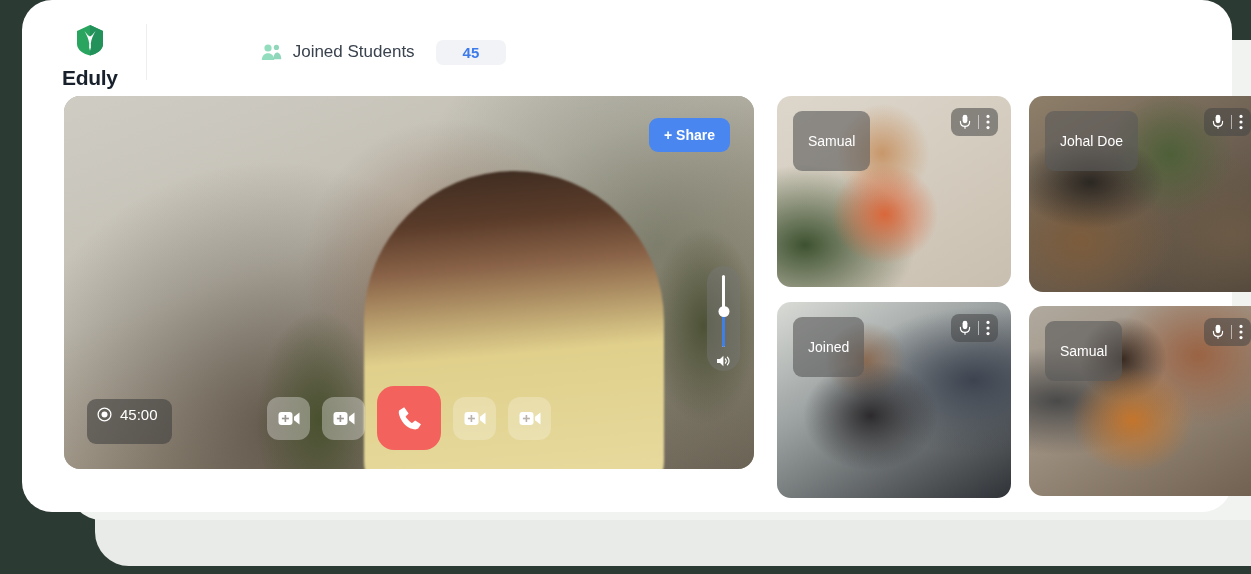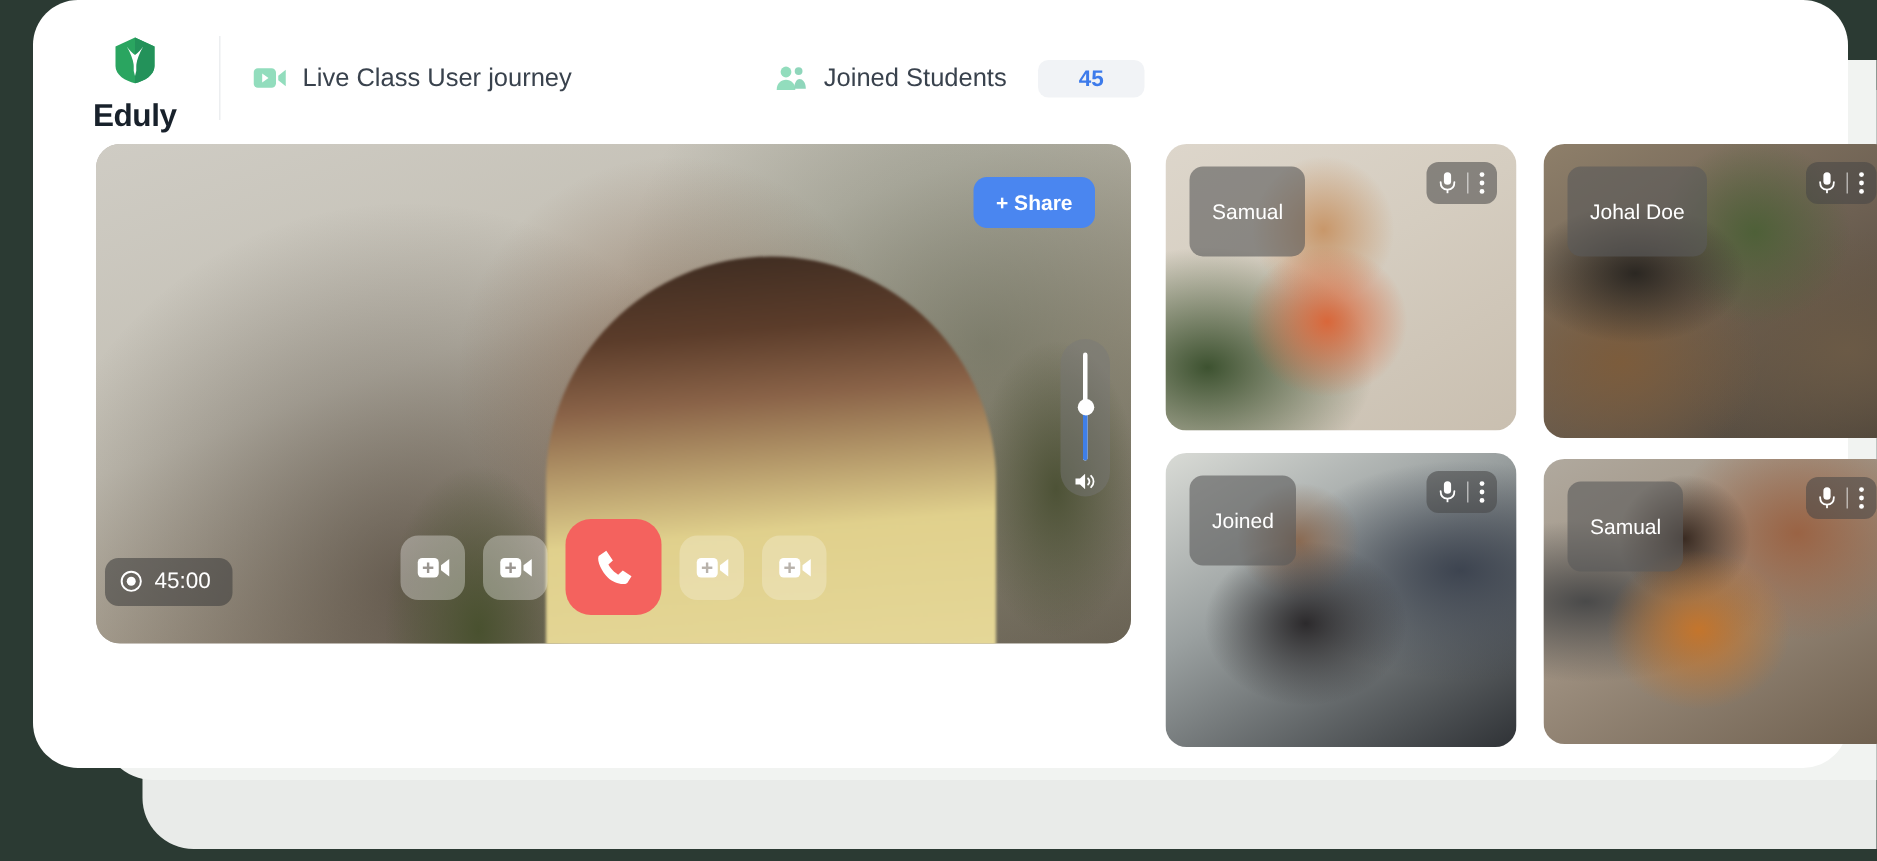--- a/index.html
+++ b/index.html
@@ -116,21 +116,21 @@
     top: 96px;
     width: 1200px;
     height: 395px;
   }
 
   
   .main-video {
     position: absolute;
     left: 0; top: 0;
     width: 690px;
-    height: 333px;
+    height: 373px;
     border-radius: 16px;
     overflow: hidden;
     background: #b4aea4;
   }
   .mv-bg {
     position: absolute; inset: 0;
     background:
       radial-gradient(circle at 56% 46%, rgba(120,84,58,0.55) 0%, rgba(120,84,58,0) 34%),
       radial-gradient(circle at 30% 88%, rgba(58,48,38,0.6) 0%, rgba(58,48,38,0) 45%),
       radial-gradient(circle at 86% 40%, rgba(70,80,60,0.45) 0%, rgba(70,80,60,0) 40%),
@@ -166,27 +166,27 @@
     font-weight: bold;
     border: none;
     border-radius: 9px;
     padding: 9px 15px;
     cursor: pointer;
     font-family: "Liberation Sans", sans-serif;
   }
 
   .timer-pill {
     position: absolute;
-    left: 6px; bottom: 25px;
+    left: 23px; bottom: 25px;
     display: flex;
     align-items: center;
     gap: 8px;
     background: rgba(58,58,58,0.55);
     border-radius: 9px;
-    padding: 7px 14px 8px 10px;
+    padding: 7px 14px 21px 10px;
   }
   .rec-dot { width: 15px; height: 15px; flex:none; display:block; }
   .timer-text { color: #ffffff; font-size: 15px; }
 
   .ctrl-bar {
     position: absolute;
     left: 50%;
     transform: translateX(-50%);
     bottom: 19px;
     display: flex;
@@ -352,30 +352,20 @@
             <path d="M15 1 L28 7 V20 C28 26 21.5 30 15 31.5 Z" fill="#23925a"></path>
             <path d="M9.5 7 C12 11.5 13.6 15 14.2 19.5 L15 19.5 L15.8 19.5 C16.4 15 18 11.5 20.5 7 C18.6 9.6 16.7 11.6 15 12.6 C13.3 11.6 11.4 9.6 9.5 7 Z" fill="#ffffff"></path>
             <path d="M14.15 19.2 h1.7 v4.2 l-0.85 3.3 l-0.85 -3.3 Z" fill="#ffffff"></path>
           </svg>
         </span>
         <span class="brand-name">Eduly</span>
       </div>
 
       <div class="hdr-divider"></div>
 
-      <div class="hdr-item">
-        <span>
-          <svg class="cam-icon" viewBox="0 0 22 16">
-            <rect x="0" y="1.5" width="15" height="13" rx="3" fill="#92ddbd"></rect>
-            <path d="M16.5 6.5 L21.5 2.5 V13.5 L16.5 9.5 Z" fill="#92ddbd"></path>
-            <path d="M5.8 5 L10 8 L5.8 11 Z" fill="#ffffff"></path>
-          </svg>
-        </span>
-        <span class="hdr-label">Live Class User journey</span>
-      </div>
 
       <div class="hdr-item" style="padding-left:114px;">
         <span>
           <svg class="people-icon" viewBox="0 0 21 18">
             <circle cx="7" cy="5" r="3.6" fill="#92ddbd"></circle>
             <path d="M0.8 17 C0.8 12.6 3.6 10.2 7 10.2 C10.4 10.2 13.2 12.6 13.2 17 Z" fill="#92ddbd"></path>
             <circle cx="15.4" cy="4.4" r="2.6" fill="#8fd6bb"></circle>
             <path d="M12.4 16.2 C12.4 12.6 13.9 9.6 16 9.6 C18.1 9.6 20.2 11.8 20.2 16.2 Z" fill="#8fd6bb"></path>
           </svg>
         </span>

